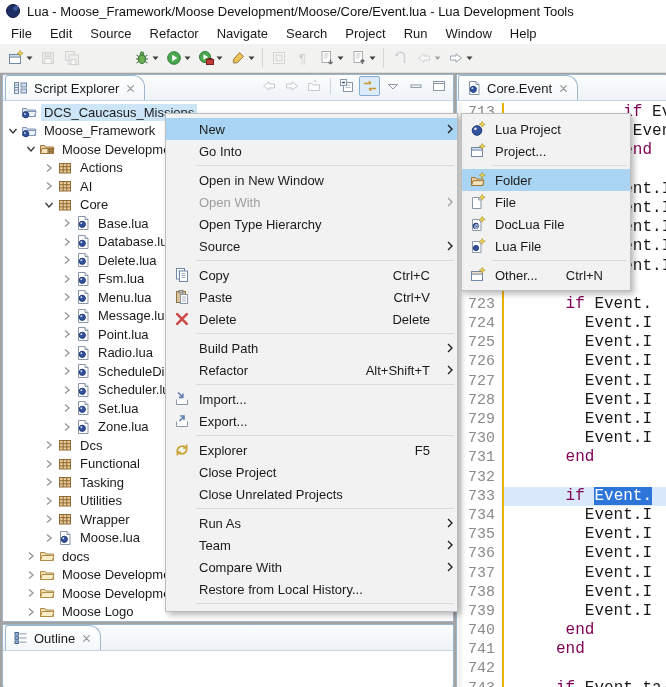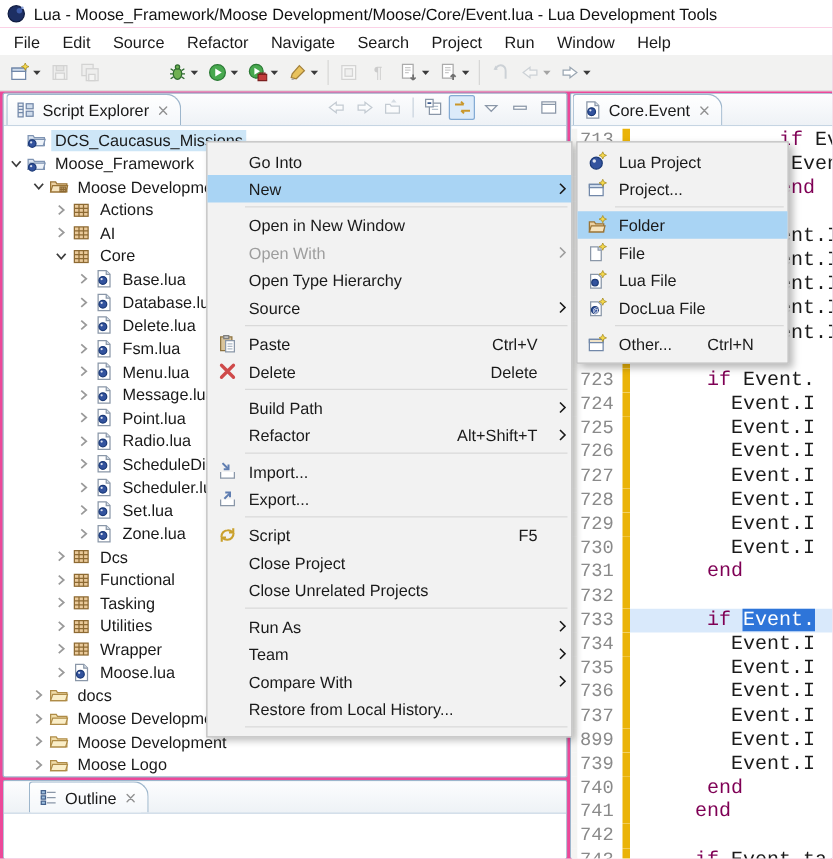--- a/index.html
+++ b/index.html
@@ -2,21 +2,21 @@
 <html style="--selection: #2e75d9; --keyword: #7f0055; --menu-highlight: #a9d4f4; --current-line: #d9e9fb; --tree-selection: #cde6f7;"><head>
 <meta charset="utf-8">
 <style>
 :root{
   --selection:#2e75d9; --keyword:#7f0055; --menu-highlight:#a9d4f4;
   --current-line:#d9e9fb; --tree-selection:#cde6f7;
 }
 *{box-sizing:border-box;margin:0;padding:0}
 html,body{width:666px;height:687px;overflow:hidden}
 body{font-family:"Liberation Sans",sans-serif;background:#f2f3f4;position:relative;font-size:13px;color:#1a1a1a}
-.app{position:absolute;inset:0;background:#ec4899}
+.app{position:absolute;inset:0;background:#a3a3a3}
 
 .titlebar{position:absolute;left:0;top:0;right:0;height:22px;background:#fff;display:flex;align-items:center;padding-left:5px;gap:6px}
 .titlebar .title{font-size:13px;color:#111;white-space:nowrap}
 .appicon{width:16px;height:16px;display:inline-flex}
 
 .menubar{position:absolute;left:0;top:22px;right:0;height:22px;background:#fff;display:flex;align-items:center;padding-left:2px}
 .mbitem{padding:2px 9px;cursor:default}
 
 .toolbar{position:absolute;left:0;top:44px;right:0;height:29px;background:#f2f2f1;border-bottom:1px solid #dddddc;display:flex;align-items:center;padding-left:4px}
 .tbtn{height:24px;display:inline-flex;align-items:center;padding:0 2px;border:1px solid transparent;border-radius:2px;background:transparent}
@@ -40,21 +40,21 @@
 .tree{position:absolute;left:0;top:26px;right:0;bottom:0;overflow:hidden;background:#fff}
 .trow{position:absolute;left:0;right:0;height:18.5px;display:flex;align-items:center;white-space:nowrap}
 .trow .chev{width:16px;height:16px;flex:none;display:inline-flex}
 .trow .nicon{width:16px;height:16px;flex:none;display:inline-flex;margin-right:4px}
 .trow .tlabel{padding:0 3px;line-height:17px}
 .trow .tlabel.sel{background:var(--tree-selection)}
 
 .code{position:absolute;left:0;top:26px;right:0;bottom:0;background:#fff;font-family:"Liberation Mono",monospace;font-size:16px;overflow:hidden;padding-top:2px}
 .cline{display:flex;height:19.2px;line-height:19.2px;white-space:pre}
 .anno{width:5px;background:#f4f4f2;flex:none}
-.lnum{width:42px;flex:none;text-align:right;padding-right:7px;color:#8a8a8a;font-size:15px;border-right:6px solid #eab308;background:#fff}
+.lnum{width:42px;flex:none;text-align:right;padding-right:7px;color:#8a8a8a;font-size:15px;border-right:2px solid #eab308;background:#fff}
 .ctext{flex:1;padding-left:4px}
 .ctext.cur{background:var(--current-line)}
 .kw{color:var(--keyword);font-weight:normal}
 .seltok{background:var(--selection);color:#fff}
 
 .menu{position:absolute;background:#f2f2f2;border:1px solid #bdbdbd;box-shadow:3px 3px 6px rgba(0,0,0,.28);padding:4px 0;z-index:60}
 .mitem{height:22px;display:flex;align-items:center;padding-left:4px}
 .mitem.hl{background:var(--menu-highlight)}
 .mitem.dis{color:#9e9e9e}
 .micon{width:24px;flex:none;display:inline-flex;justify-content:center}
@@ -745,21 +745,21 @@
               <path d="M1.5 12.5l1.7-5h11.8l-1.5 5z" fill="#faeec8" stroke="#af8c47"></path>
             </svg>
           </span>
           <span class="tlabel">Moose Logo</span>
         </div>
       </div>
   </div>
 
   <div class="panel" id="outlinep" style="left:2px;top:624px;width:452px;height:63px;border-bottom:none">
     <div class="phead">
-      <div class="tab" style="margin-left:20px">
+      <div class="tab" style="margin-left:2px">
         <span class="ticon" id="ol-icon">
             <svg width="16" height="16" viewBox="0 0 16 16">
               <rect x="2" y="2.5" width="3.4" height="2.6" fill="#9fc0e0" stroke="#44618c"></rect>
               <rect x="2" y="6.7" width="3.4" height="2.6" fill="#9fc0e0" stroke="#44618c"></rect>
               <rect x="2" y="10.9" width="3.4" height="2.6" fill="#9fc0e0" stroke="#44618c"></rect>
               <path d="M6.5 3.8h7M6.5 8h7M6.5 12.2h7" stroke="#8a97a8"></path>
             </svg>
           </span>
         <span>Outline</span>
         <span class="tclose">
@@ -809,46 +809,46 @@
         <div class="cline"><span class="anno"></span><span class="lnum">728</span><span class="ctext">        <span>Event.I</span></span></div>
         <div class="cline"><span class="anno"></span><span class="lnum">729</span><span class="ctext">        <span>Event.I</span></span></div>
         <div class="cline"><span class="anno"></span><span class="lnum">730</span><span class="ctext">        <span>Event.I</span></span></div>
         <div class="cline"><span class="anno"></span><span class="lnum">731</span><span class="ctext">      <span class="kw">end</span></span></div>
         <div class="cline"><span class="anno"></span><span class="lnum">732</span><span class="ctext"></span></div>
         <div class="cline"><span class="anno"></span><span class="lnum">733</span><span class="ctext cur">      <span class="kw">if</span><span> </span><span class="seltok">Event.</span></span></div>
         <div class="cline"><span class="anno"></span><span class="lnum">734</span><span class="ctext">        <span>Event.I</span></span></div>
         <div class="cline"><span class="anno"></span><span class="lnum">735</span><span class="ctext">        <span>Event.I</span></span></div>
         <div class="cline"><span class="anno"></span><span class="lnum">736</span><span class="ctext">        <span>Event.I</span></span></div>
         <div class="cline"><span class="anno"></span><span class="lnum">737</span><span class="ctext">        <span>Event.I</span></span></div>
-        <div class="cline"><span class="anno"></span><span class="lnum">899</span><span class="ctext">        <span>Event.I</span></span></div>
+        <div class="cline"><span class="anno"></span><span class="lnum">738</span><span class="ctext">        <span>Event.I</span></span></div>
         <div class="cline"><span class="anno"></span><span class="lnum">739</span><span class="ctext">        <span>Event.I</span></span></div>
         <div class="cline"><span class="anno"></span><span class="lnum">740</span><span class="ctext">      <span class="kw">end</span></span></div>
         <div class="cline"><span class="anno"></span><span class="lnum">741</span><span class="ctext">     <span class="kw">end</span></span></div>
         <div class="cline"><span class="anno"></span><span class="lnum">742</span><span class="ctext"></span></div>
         <div class="cline"><span class="anno"></span><span class="lnum">743</span><span class="ctext">     <span class="kw">if</span><span> Event.ta</span></span></div>
       </div>
   </div>
 
   <div class="menu" id="ctxmenu" style="left:165px;top:113px;width:293px">
-      <div class="mitem">
-        <span class="micon"></span>
-        <span class="mlabel">Go Into</span>
-        <span class="mshort"></span>
-        <span class="marrow"></span>
-      </div>
       <div class="mitem hl">
         <span class="micon"></span>
         <span class="mlabel">New</span>
         <span class="mshort"></span>
         <span class="marrow">
           <svg width="8" height="10" viewBox="0 0 8 10">
             <path d="M2 1l4 4-4 4" fill="none" stroke="currentColor" stroke-width="1.3"></path>
           </svg>
         </span>
       </div>
+      <div class="mitem">
+        <span class="micon"></span>
+        <span class="mlabel">Go Into</span>
+        <span class="mshort"></span>
+        <span class="marrow"></span>
+      </div>
       <div class="msep"></div>
       <div class="mitem">
         <span class="micon"></span>
         <span class="mlabel">Open in New Window</span>
         <span class="mshort"></span>
         <span class="marrow"></span>
       </div>
       <div class="mitem dis">
         <span class="micon"></span>
         <span class="mlabel">Open With</span>
@@ -869,20 +869,33 @@
         <span class="micon"></span>
         <span class="mlabel">Source</span>
         <span class="mshort"></span>
         <span class="marrow">
           <svg width="8" height="10" viewBox="0 0 8 10">
             <path d="M2 1l4 4-4 4" fill="none" stroke="currentColor" stroke-width="1.3"></path>
           </svg>
         </span>
       </div>
       <div class="msep"></div>
+      <div class="mitem">
+        <span class="micon">
+          <svg width="16" height="16" viewBox="0 0 16 16">
+            <rect x="2.5" y="1.5" width="8" height="10.5" fill="#fff" stroke="#7288a9"></rect>
+            <path d="M4.5 4h4M4.5 6h4M4.5 8h4" stroke="#9fb3cc"></path>
+            <rect x="5.5" y="4" width="8" height="10.5" fill="#fff" stroke="#7288a9"></rect>
+            <path d="M7.5 6.5h4M7.5 8.5h4M7.5 10.5h4" stroke="#9fb3cc"></path>
+          </svg>
+        </span>
+        <span class="mlabel">Copy</span>
+        <span class="mshort">Ctrl+C</span>
+        <span class="marrow"></span>
+      </div>
       <div class="mitem">
         <span class="micon">
           <svg width="16" height="16" viewBox="0 0 16 16">
             <rect x="2.5" y="2.5" width="9" height="11" fill="#d9c49c" stroke="#8d7340"></rect>
             <rect x="5" y="1.5" width="4" height="2.4" fill="#c2c2c2" stroke="#7e7e7e"></rect>
             <rect x="6.5" y="5.5" width="7" height="9" fill="#fff" stroke="#8a97a8"></rect>
             <path d="M8 8h4M8 10h4M8 12h4" stroke="#aeb9c6"></path>
           </svg>
         </span>
         <span class="mlabel">Paste</span>
@@ -948,21 +961,21 @@
       <div class="msep"></div>
       <div class="mitem">
         <span class="micon">
           <svg width="16" height="16" viewBox="0 0 16 16">
             <path d="M3.2 9.5A5 5 0 0 1 8 4.2a5 5 0 0 1 4 1.6" fill="none" stroke="#caa12d" stroke-width="1.7"></path>
             <path d="M12.6 2.6v3.4H9.2" fill="none" stroke="#caa12d" stroke-width="1.7"></path>
             <path d="M12.8 6.5A5 5 0 0 1 8 11.8a5 5 0 0 1-4-1.6" fill="none" stroke="#caa12d" stroke-width="1.7"></path>
             <path d="M3.4 13.4V10h3.4" fill="none" stroke="#caa12d" stroke-width="1.7"></path>
           </svg>
         </span>
-        <span class="mlabel">Script</span>
+        <span class="mlabel">Explorer</span>
         <span class="mshort">F5</span>
         <span class="marrow"></span>
       </div>
       <div class="mitem">
         <span class="micon"></span>
         <span class="mlabel">Close Project</span>
         <span class="mshort"></span>
         <span class="marrow"></span>
       </div>
       <div class="mitem">
@@ -1050,48 +1063,48 @@
       </div>
       <div class="mitem">
         <span class="micon">
           <svg width="16" height="16" viewBox="0 0 16 16">
             <path d="M2.5 3.5h6L11 6v8.5H2.5z" fill="#fff" stroke="#8a97a8"></path>
             <path d="M8.5 3.5V6H11" fill="#dfe7f0" stroke="#8a97a8"></path>
             <path d="M12.2.4l.9 2 2.1.9-2.1.9-.9 2-.9-2-2.1-.9 2.1-.9z" fill="#f5d94d" stroke="#a58a1d" stroke-width=".6"></path>
           </svg>
         </span>
         <span class="mlabel">File</span>
-        <span class="mshort"></span>
-        <span class="marrow"></span>
-      </div>
-      <div class="mitem">
-        <span class="micon">
-          <svg width="16" height="16" viewBox="0 0 16 16">
-            <path d="M2.5 3.5h6L11 6v8.5H2.5z" fill="#fff" stroke="#8a97a8"></path>
-            <circle cx="6" cy="10" r="2.6" fill="#33539e" stroke="#1c3a77"></circle>
-            <path d="M12.2.4l.9 2 2.1.9-2.1.9-.9 2-.9-2-2.1-.9 2.1-.9z" fill="#f5d94d" stroke="#a58a1d" stroke-width=".6"></path>
-          </svg>
-        </span>
-        <span class="mlabel">Lua File</span>
         <span class="mshort"></span>
         <span class="marrow"></span>
       </div>
       <div class="mitem">
         <span class="micon">
           <svg width="16" height="16" viewBox="0 0 16 16">
             <path d="M2.5 3.5h6L11 6v8.5H2.5z" fill="#fff" stroke="#8a97a8"></path>
             <circle cx="6" cy="10" r="2.8" fill="#33539e" stroke="#1c3a77"></circle>
             <text x="4.1" y="12.1" font-size="6" fill="#fff">@</text>
             <path d="M12.2.4l.9 2 2.1.9-2.1.9-.9 2-.9-2-2.1-.9 2.1-.9z" fill="#f5d94d" stroke="#a58a1d" stroke-width=".6"></path>
           </svg>
         </span>
         <span class="mlabel">DocLua File</span>
         <span class="mshort"></span>
         <span class="marrow"></span>
       </div>
+      <div class="mitem">
+        <span class="micon">
+          <svg width="16" height="16" viewBox="0 0 16 16">
+            <path d="M2.5 3.5h6L11 6v8.5H2.5z" fill="#fff" stroke="#8a97a8"></path>
+            <circle cx="6" cy="10" r="2.6" fill="#33539e" stroke="#1c3a77"></circle>
+            <path d="M12.2.4l.9 2 2.1.9-2.1.9-.9 2-.9-2-2.1-.9 2.1-.9z" fill="#f5d94d" stroke="#a58a1d" stroke-width=".6"></path>
+          </svg>
+        </span>
+        <span class="mlabel">Lua File</span>
+        <span class="mshort"></span>
+        <span class="marrow"></span>
+      </div>
       <div class="msep"></div>
       <div class="mitem">
         <span class="micon">
           <svg width="16" height="16" viewBox="0 0 16 16">
             <rect x="1.5" y="4.5" width="11" height="9" fill="#fff" stroke="#7288a9"></rect>
             <rect x="1.5" y="4.5" width="11" height="2.6" fill="#f0e3c8" stroke="#7288a9"></rect>
             <path d="M12.2.4l.9 2 2.1.9-2.1.9-.9 2-.9-2-2.1-.9 2.1-.9z" fill="#f5d94d" stroke="#a58a1d" stroke-width=".6"></path>
           </svg>
         </span>
         <span class="mlabel">Other...</span>

